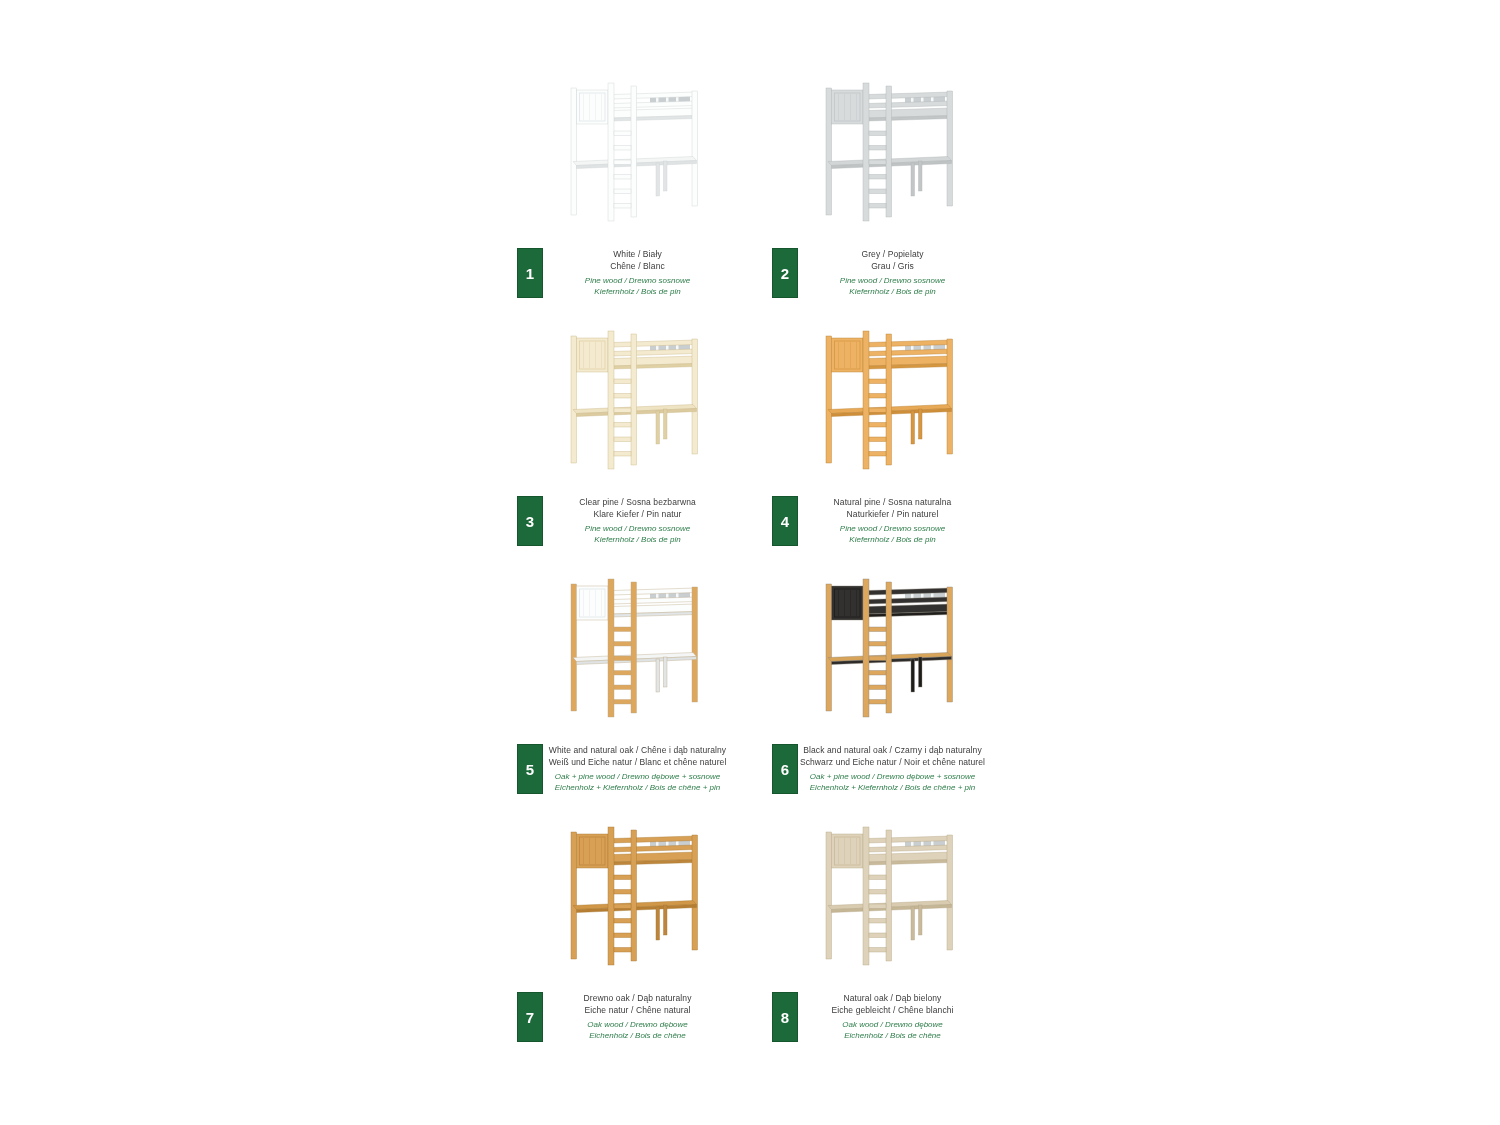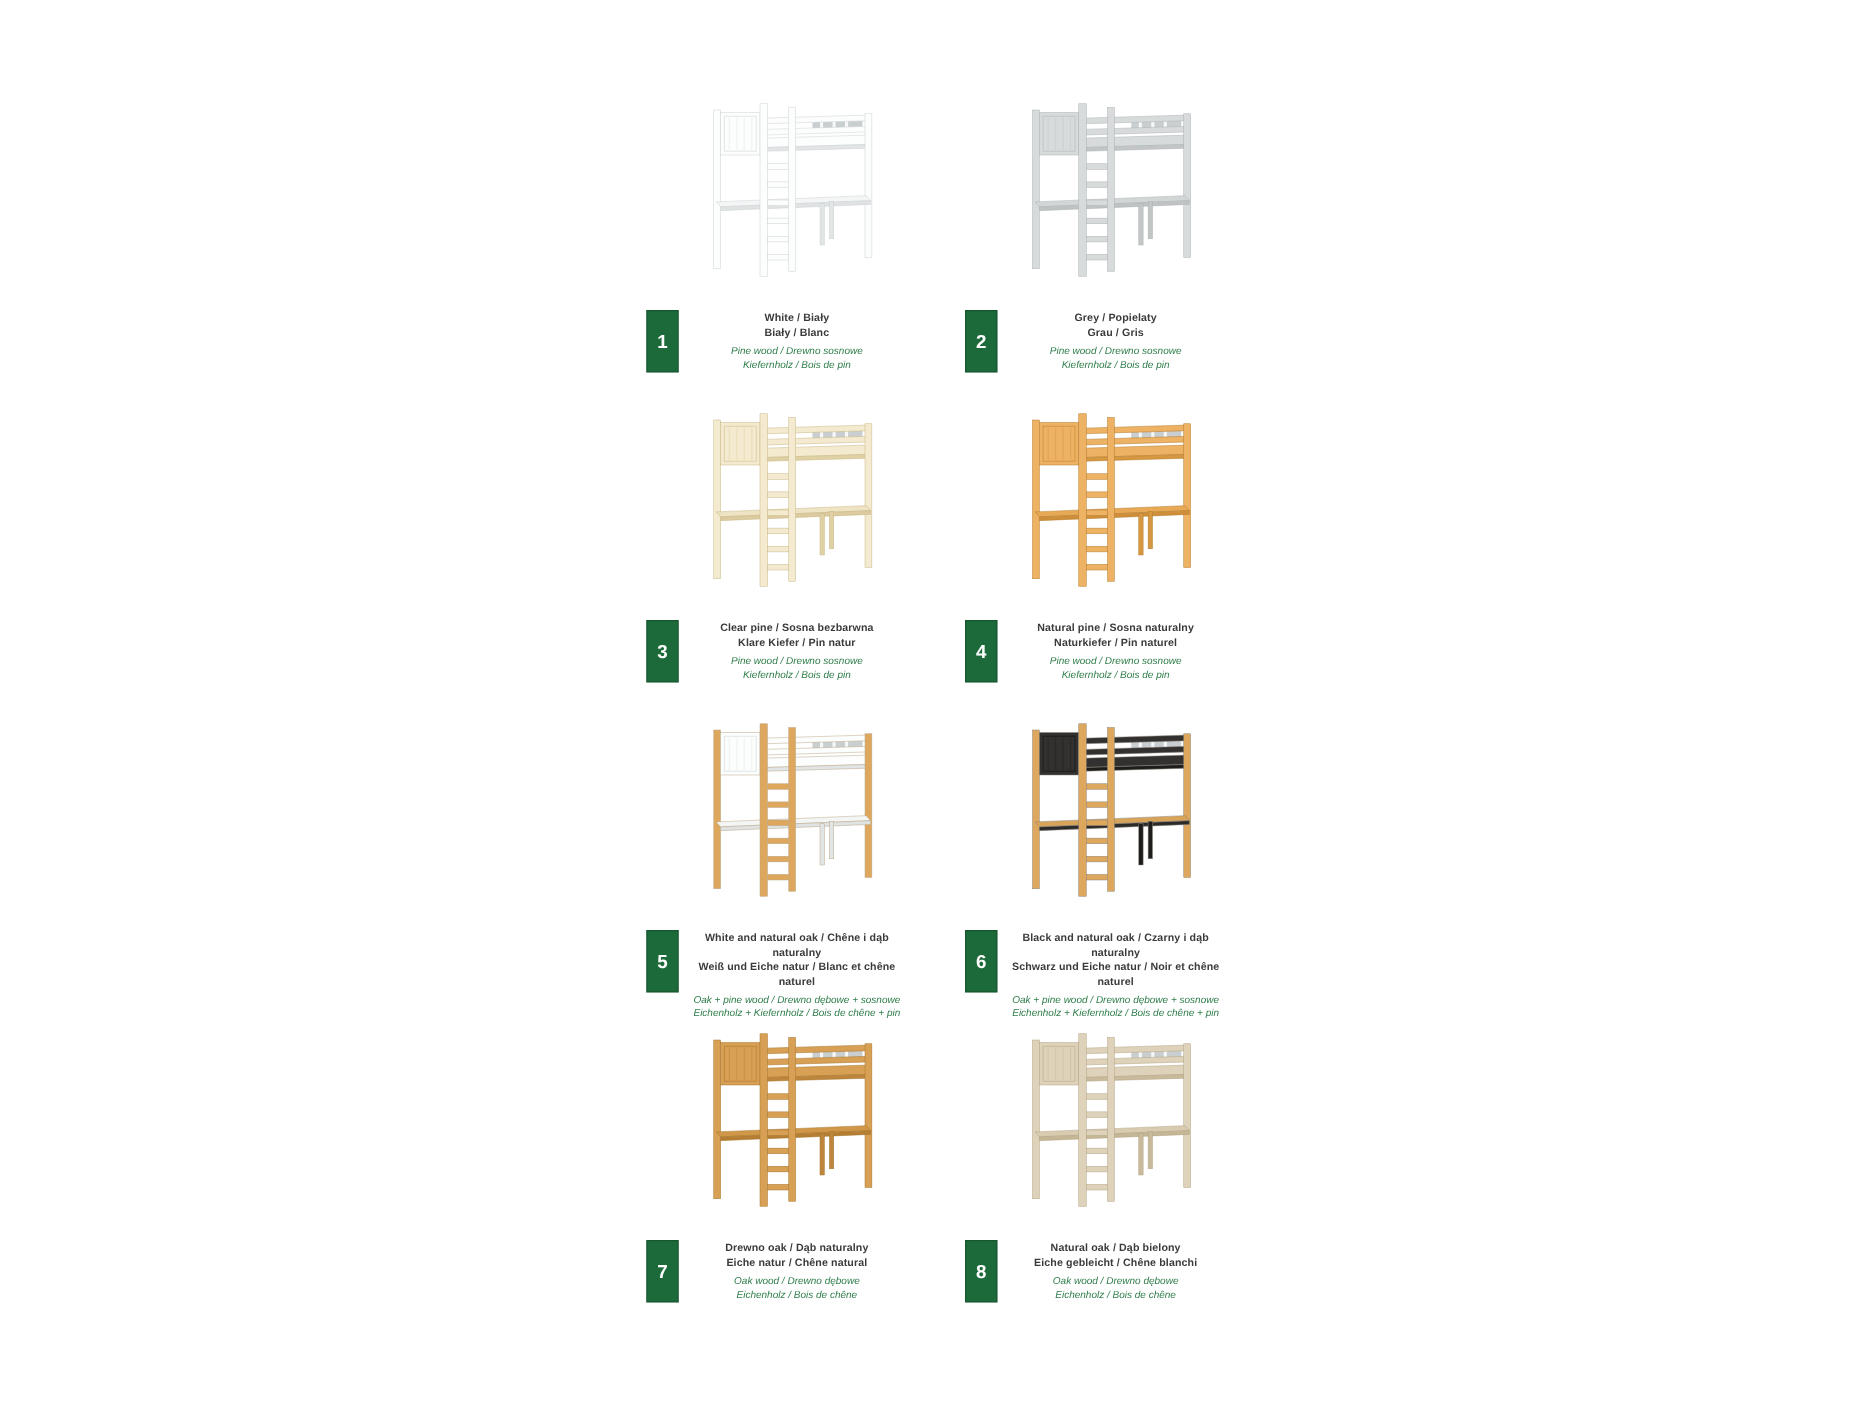--- a/index.html
+++ b/index.html
@@ -17,21 +17,21 @@
   .label-row{position:relative;margin-top:13px;height:62px;}
   .badge{
     position:absolute;left:7px;top:0;width:26px;height:50px;
     background:var(--badge,#1c6a3a);color:#ffffff;
     font-weight:bold;font-size:15px;
     display:flex;align-items:center;justify-content:center;
     border:1px solid rgba(0,0,0,.18);box-sizing:border-box;
   }
   .texts{text-align:center;padding:1px 34px 0 34px;}
   .t-name{
-    font-size:8.5px;font-weight:bold;line-height:11.5px;
+    font-size:8.5px;font-weight:normal;line-height:11.5px;
     color:var(--name-text,#3b3b3b);letter-spacing:.1px;
   }
   .t-mat{
     font-size:8px;font-style:italic;line-height:11px;
     color:var(--material-text,#2e7d4a);
   }
   .t-mat.first{margin-top:3px;}
 
   
   .fr{fill:var(--frame);}
@@ -97,21 +97,21 @@
 <div class="grid">
 
   <div class="card" style="--frame: #fcfdfd; --frame-shade: #e6e9ea; --panel: #fcfdfd; --panel-shade: #e2e5e6; --desk: #f4f6f6; --desk-edge: #e0e3e4; --outline: #ccd1d2;">
     <svg class="bed" viewBox="0 0 200 160">
         <use href="#loftbed"></use>
       </svg>
     <div class="label-row">
       <div class="badge">1</div>
       <div class="texts">
         <div class="t-name">White / Biały</div>
-        <div class="t-name">Biały / Blanc</div>
+        <div class="t-name">Chêne / Blanc</div>
         <div class="t-mat first">Pine wood / Drewno sosnowe</div>
         <div class="t-mat">Kiefernholz / Bois de pin</div>
       </div>
     </div>
   </div>
 
   <div class="card" style="--frame: #d8dbdc; --frame-shade: #c2c6c7; --panel: #d8dbdc; --panel-shade: #c2c6c7; --desk: #d3d6d7; --desk-edge: #bfc3c4; --outline: #adb2b3;">
     <svg class="bed" viewBox="0 0 200 160">
         <use href="#loftbed"></use>
       </svg>
@@ -141,21 +141,21 @@
     </div>
   </div>
 
   <div class="card" style="--frame: #edb264; --frame-shade: #d69741; --panel: #edb264; --panel-shade: #d69741; --desk: #e7a956; --desk-edge: #cf8f3a; --outline: #b57d2f;">
     <svg class="bed" viewBox="0 0 200 160">
         <use href="#loftbed"></use>
       </svg>
     <div class="label-row">
       <div class="badge">4</div>
       <div class="texts">
-        <div class="t-name">Natural pine / Sosna naturalny</div>
+        <div class="t-name">Natural pine / Sosna naturalna</div>
         <div class="t-name">Naturkiefer / Pin naturel</div>
         <div class="t-mat first">Pine wood / Drewno sosnowe</div>
         <div class="t-mat">Kiefernholz / Bois de pin</div>
       </div>
     </div>
   </div>
 
   <div class="card" style="--frame: #dda75e; --frame-shade: #c28b42; --panel: #fcfdfd; --panel-shade: #e2e5e6; --desk: #f4f6f6; --desk-edge: #e0e3e4; --outline: #bba887;">
     <svg class="bed" viewBox="0 0 200 160">
         <use href="#loftbed"></use>

